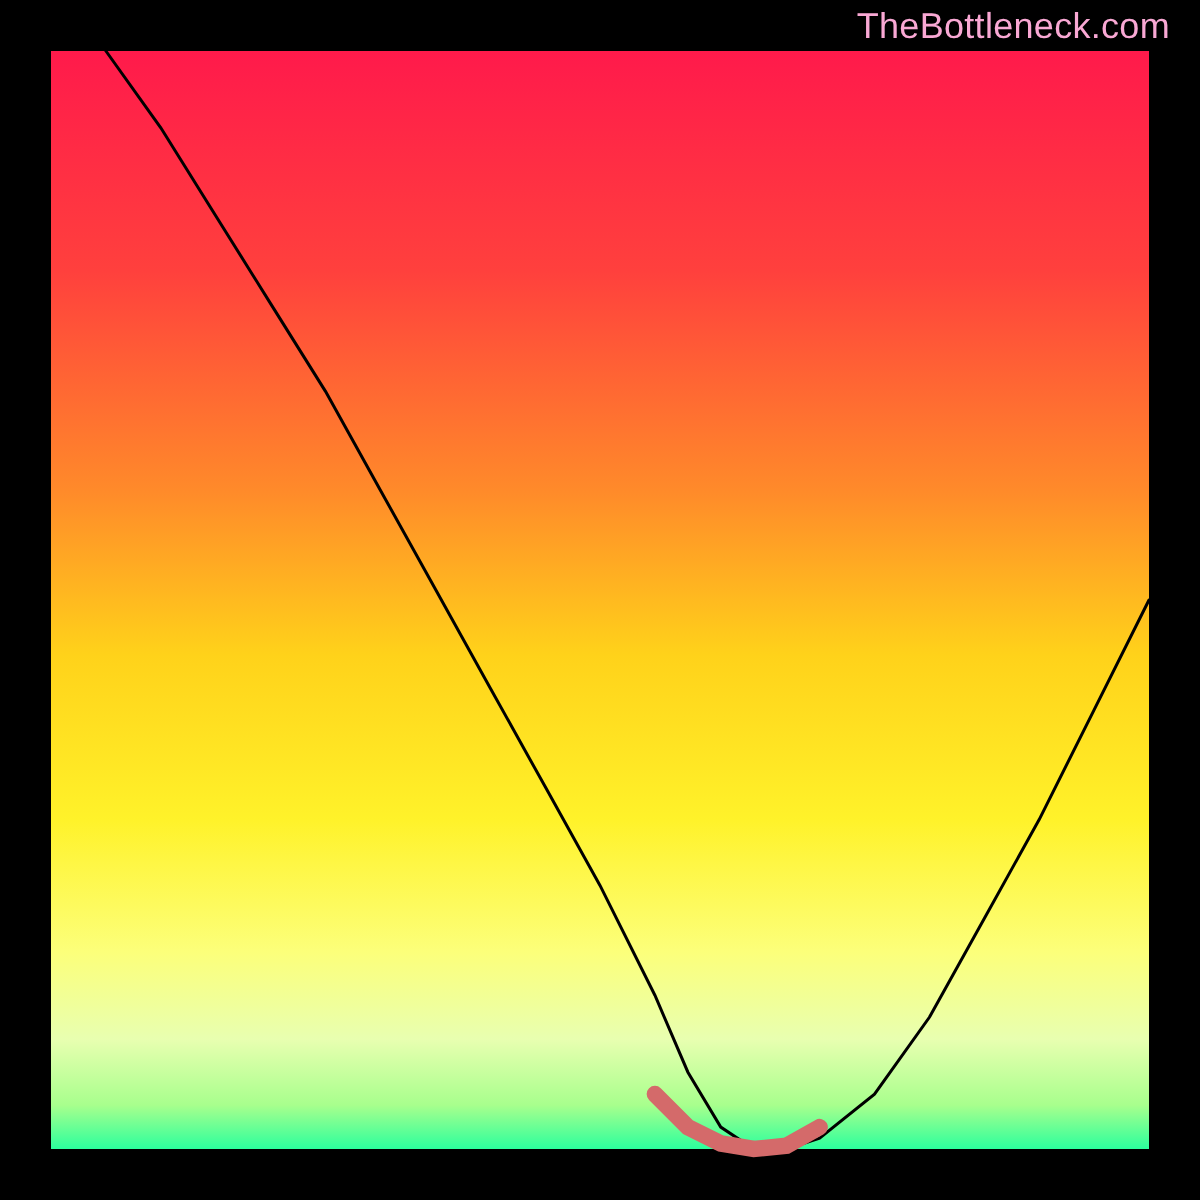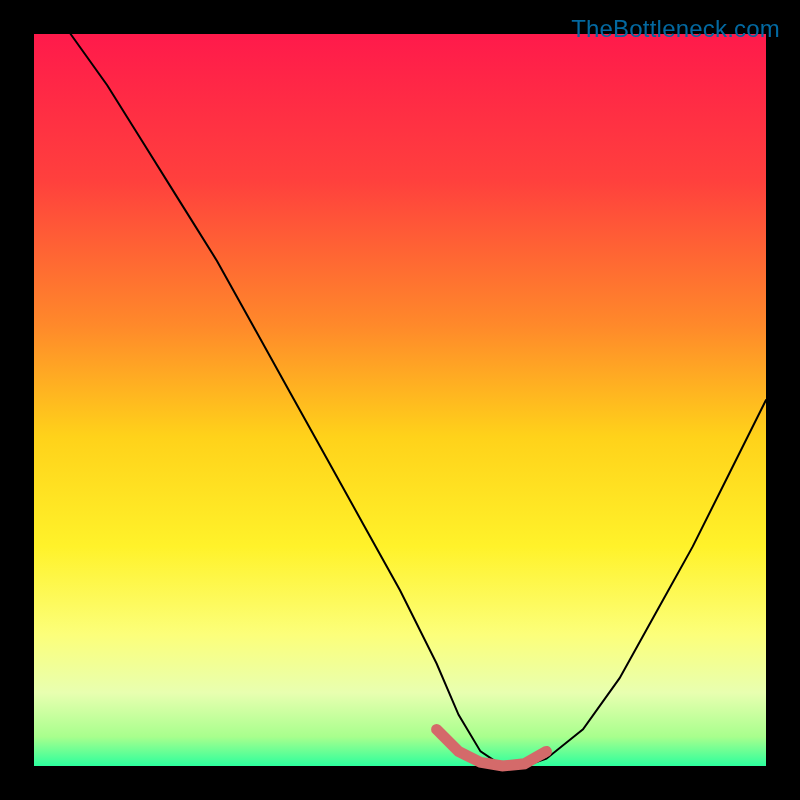--- a/index.html
+++ b/index.html
@@ -12,23 +12,23 @@
     overflow: hidden;
   }
   .frame {
     position: relative;
     width: 800px;
     height: 800px;
     background: #000;
   }
   .watermark {
     position: absolute;
-    top: 15px;
+    top: 4px;
     right: 20px;
-    color: #0369a1;
+    color: #f9a8d4;
     font-size: 24px;
     font-weight: 500;
     letter-spacing: 0.2px;
     z-index: 5;
   }
   svg.plot {
     position: absolute;
     top: 0;
     left: 0;
     width: 800px;

